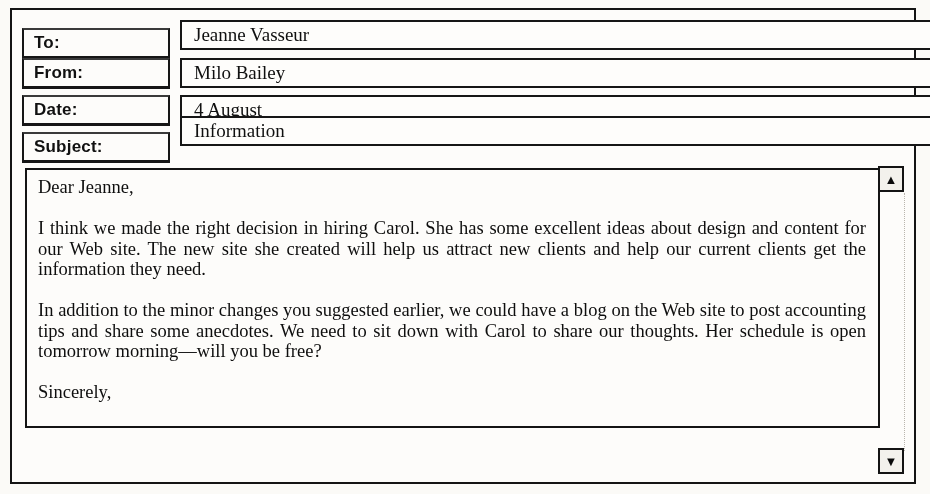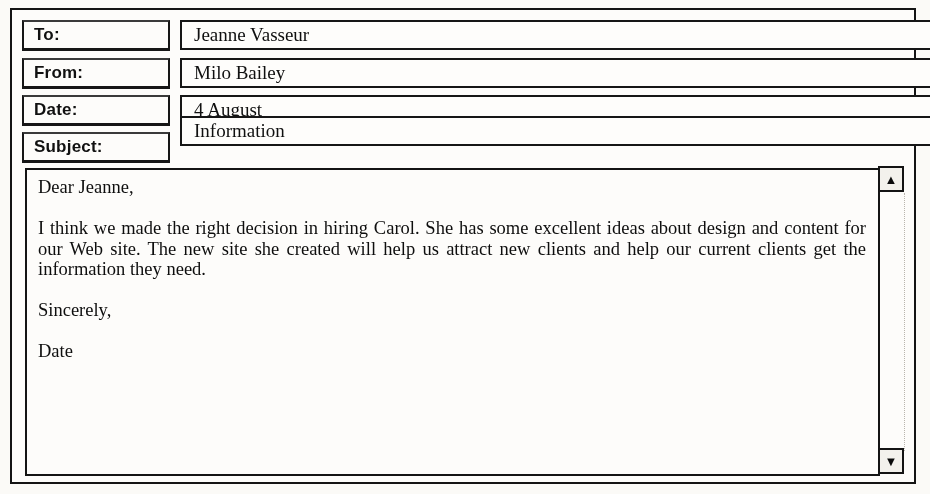--- a/index.html
+++ b/index.html
@@ -53,21 +53,21 @@
     display: flex; align-items: center;
     padding-left: 12px;
     font-family: "Liberation Serif", serif;
     font-size: 19px;
     color: #101010;
   }
   
   .body-box {
     position: absolute;
     left: 13px; top: 158px;
-    width: 855px; height: 308px;
+    width: 855px; height: 260px;
     border: 2px solid #141414;
     box-sizing: border-box;
     background: #fdfcfa;
     padding: 7px 12px 0 11px;
     overflow: hidden;
   }
   .body-box p {
     margin: 0 0 20.5px 0;
     font-size: 18.5px;
     line-height: 20.5px;
@@ -99,21 +99,21 @@
   .scroll-btn.up { top: 156px; }
   .scroll-btn.down { top: 438px; }
 </style>
 </head>
 <body>
 
 <div class="screen">
   <div class="outer">
 
     <div class="hrow">
-      <div class="label-box" style="top:10px">To:</div>
+      <div class="label-box" style="top:18px">To:</div>
       <div class="input-box" style="top:10px">Jeanne Vasseur</div>
     </div>
 
     <div class="hrow">
       <div class="label-box" style="top:48px">From:</div>
       <div class="input-box" style="top:48px">Milo Bailey</div>
     </div>
 
     <div class="hrow">
       <div class="label-box" style="top:85px">Date:</div>
@@ -121,20 +121,21 @@
     </div>
 
     <div class="hrow">
       <div class="label-box" style="top:122px">Subject:</div>
       <div class="input-box" style="top:106px">Information</div>
     </div>
 
     <div class="body-box">
       <p class="no-justify">Dear Jeanne,</p>
       <p>I think we made the right decision in hiring Carol. She has some excellent ideas about design and content for our Web site. The new site she created will help us attract new clients and help our current clients get the information they need.</p>
+      <p>In addition to the minor changes you suggested earlier, we could have a blog on the Web site to post accounting tips and share some anecdotes. We need to sit down with Carol to share our thoughts. Her schedule is open tomorrow morning—will you be free?</p>
       <p class="no-justify">Sincerely,</p>
       <p class="no-justify">Date</p>
     </div>
 
     <div class="scroll-track"></div>
     <div class="scroll-btn up">
       <span>▲</span>
     </div>
     <div class="scroll-btn down">
       <span>▼</span>

